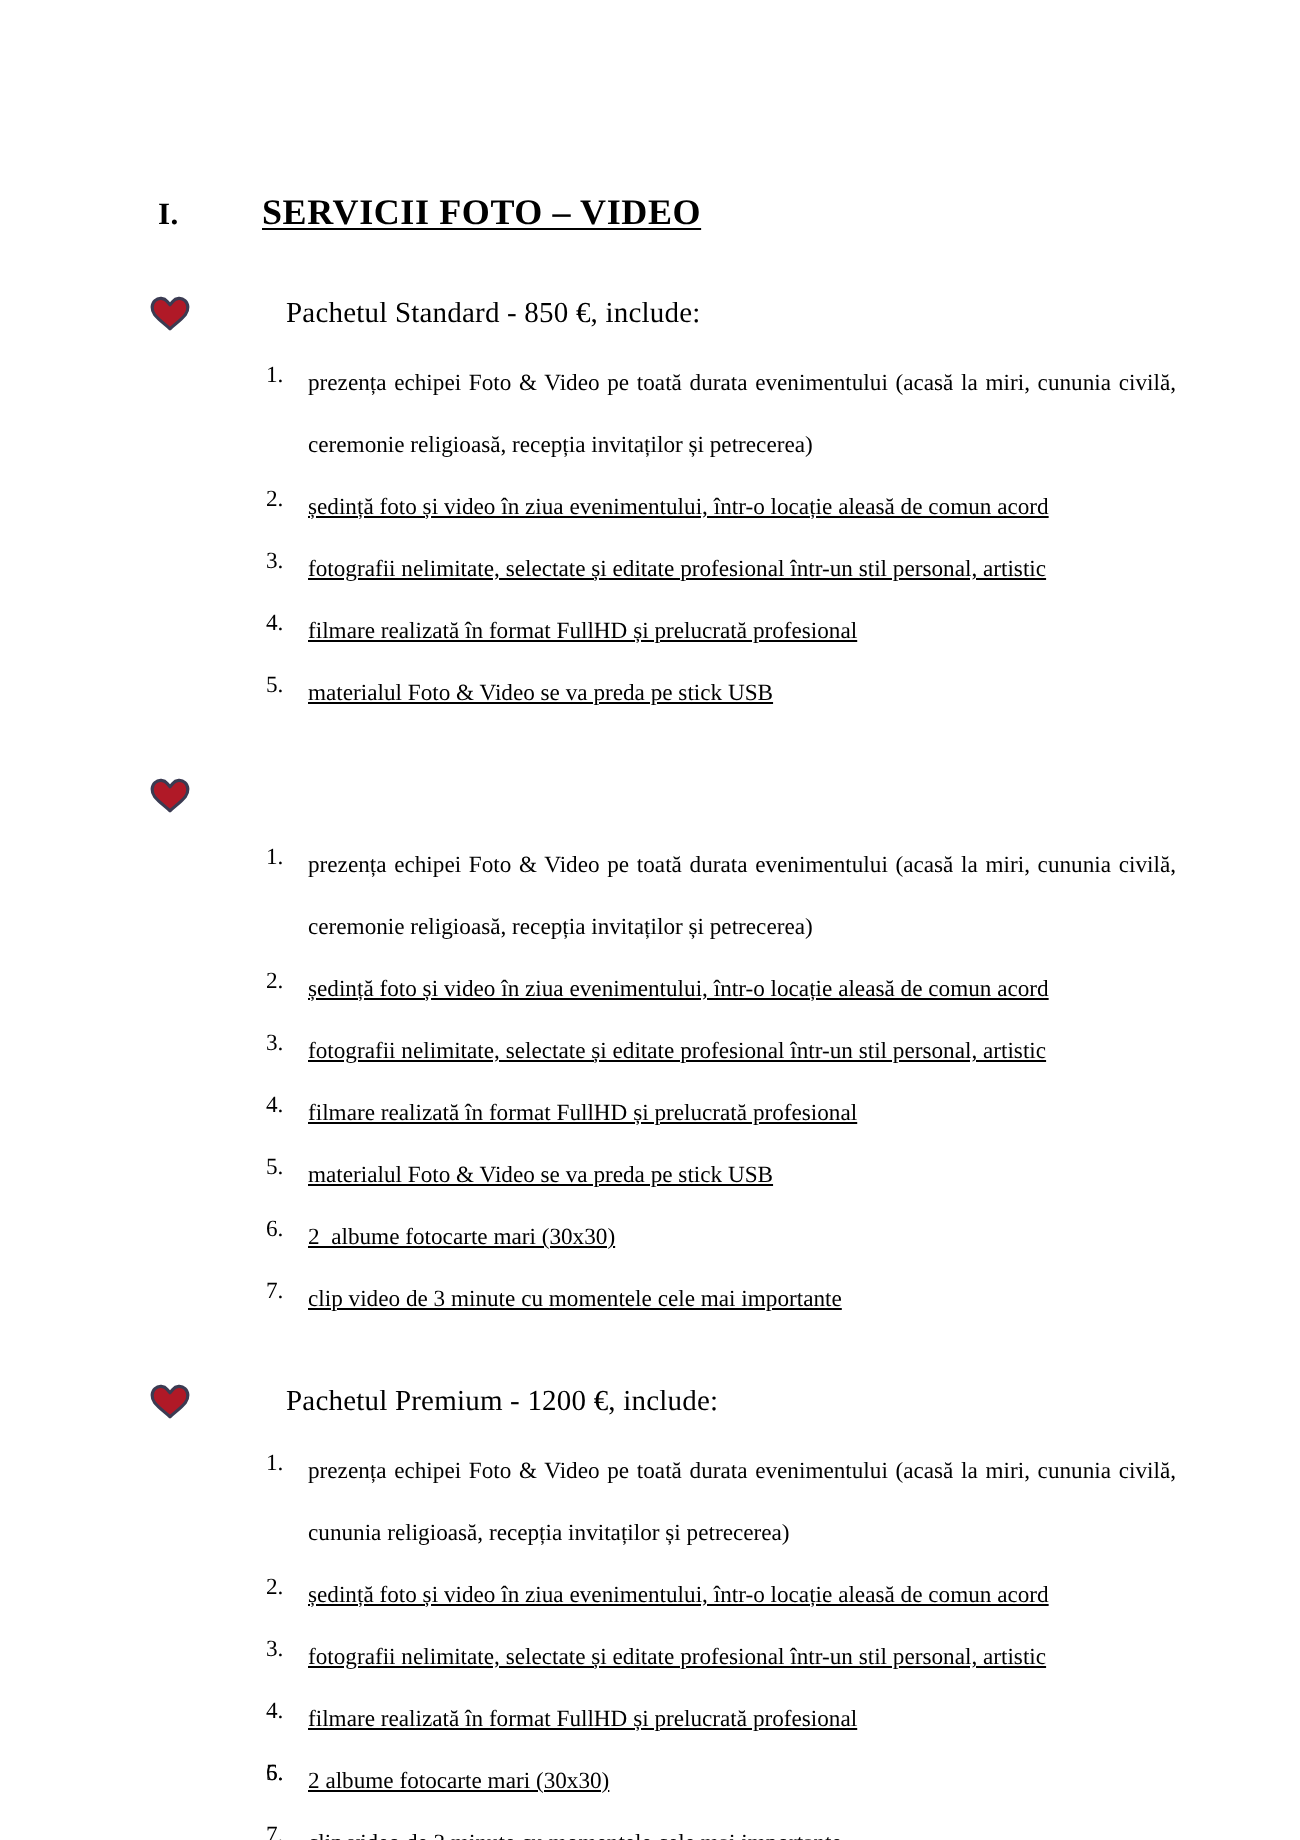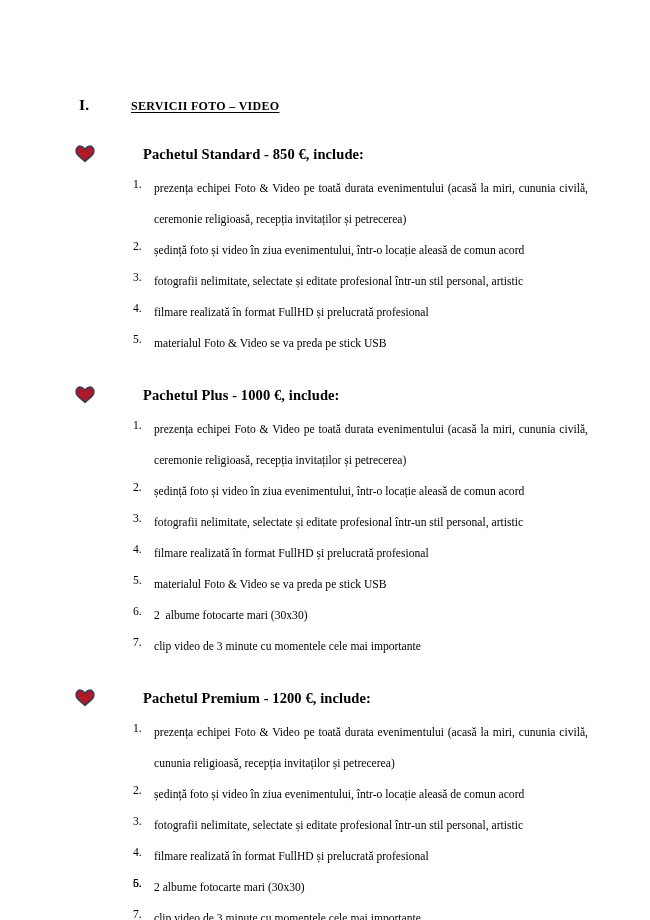--- a/index.html
+++ b/index.html
@@ -34,21 +34,21 @@
   }
   .section-numeral {
     font-weight: bold;
     font-size: 15.5px;
     letter-spacing: 0.2px;
     width: 52px;
     flex: 0 0 52px;
   }
   .section-title {
     font-weight: bold;
-    font-size: 12px;
+    font-size: 18px;
     text-decoration: underline;
     text-underline-offset: 2px;
     letter-spacing: 0.3px;
     white-space: nowrap;
   }
 
   
   .package {
     position: relative;
     margin-bottom: 26px;
@@ -65,21 +65,21 @@
     width: 22px;
     height: 20px;
     margin-left: 12px;
     margin-right: 47px;
     position: relative;
     top: -1px;
   }
   .heart-bullet svg { display: block; }
 
   .package-title {
-    font-weight: bold;
+    font-weight: normal;
     font-size: 14.5px;
     letter-spacing: 0.1px;
     white-space: nowrap;
   }
 
   
   ol.items {
     list-style: none;
     margin: 0;
     padding: 0;
@@ -105,21 +105,21 @@
     display: block;
     padding-left: 21px;
     text-align: justify;
     width: 100%;
     max-width: 452px;
     font-size: 11.6px;
     line-height: 31px;
     white-space: pre-wrap;
   }
   
-  ol.items li.oneline .txt { text-align: left; }
+  ol.items li.oneline .txt { text-align: left; text-decoration: underline; }
 </style>
 </head>
 <body style="background: rgb(255, 255, 255); color: rgb(0, 0, 0);">
 
 <div class="page">
 
   <div class="section-heading">
     <span class="section-numeral">I.</span>
     <span class="section-title">SERVICII FOTO – VIDEO</span>
   </div>
@@ -157,21 +157,20 @@
           </li>
         </ol>
       </div>
       <div class="package">
         <div class="package-heading-row">
           <span class="heart-bullet">
             <svg width="22" height="20" viewBox="0 0 22 20" aria-hidden="true">
               <path d="M11 18.4 C 8.6 16.2 5.0 13.6 3.3 11.3 C 1.6 9.0 1.7 6.0 3.5 4.3 C 5.3 2.6 8.1 2.9 9.6 4.7 L 11 6.4 L 12.4 4.7 C 13.9 2.9 16.7 2.6 18.5 4.3 C 20.3 6.0 20.4 9.0 18.7 11.3 C 17.0 13.6 13.4 16.2 11 18.4 Z" fill="#b01927" stroke="#3b3b52" stroke-width="1.6" stroke-linejoin="round"></path>
             </svg>
           </span>
-          <span class="package-title">Pachetul Plus - 1000 €, include:</span>
         </div>
         <ol class="items">
           <li>
             <span class="num">1.</span>
             <span class="txt">prezența echipei Foto &amp; Video pe toată durata evenimentului (acasă la miri, cununia civilă, ceremonie religioasă, recepția invitaților și petrecerea)</span>
           </li>
           <li class="oneline">
             <span class="num">2.</span>
             <span class="txt">ședință foto și video în ziua evenimentului, într-o locație aleasă de comun acord</span>
           </li>

